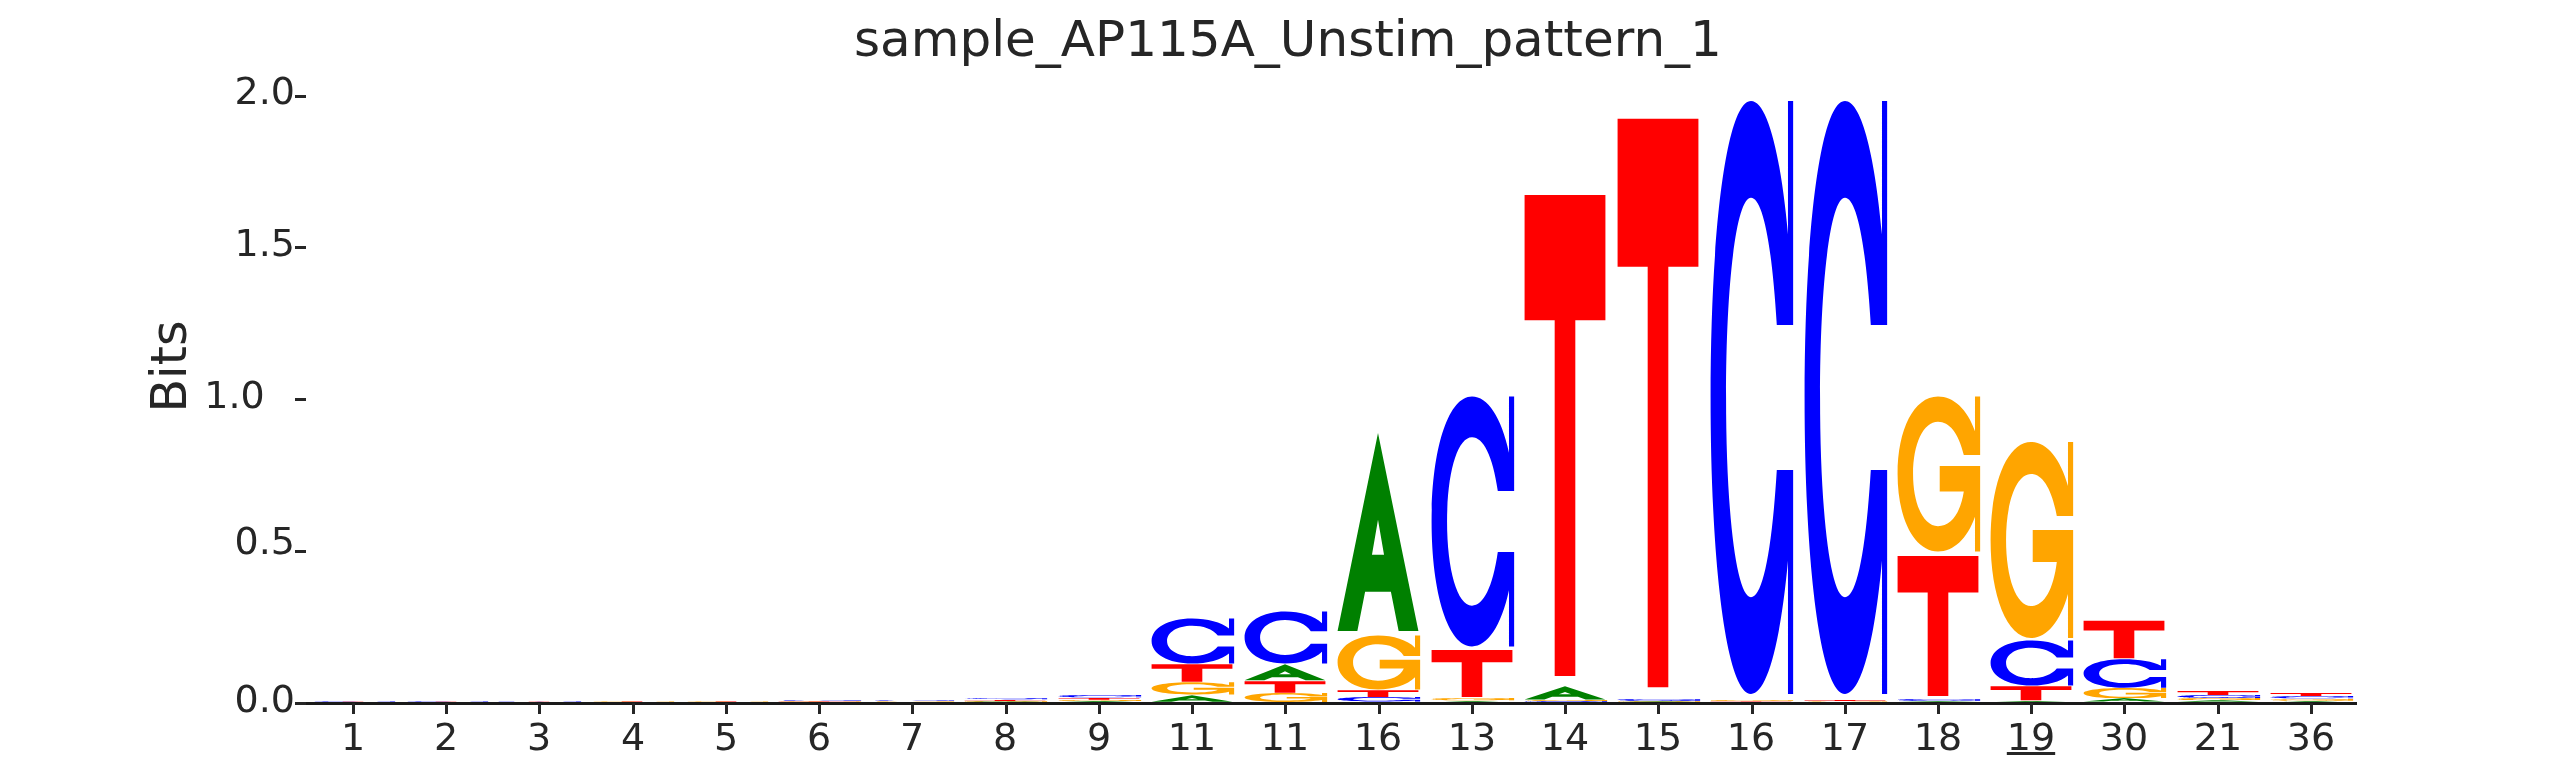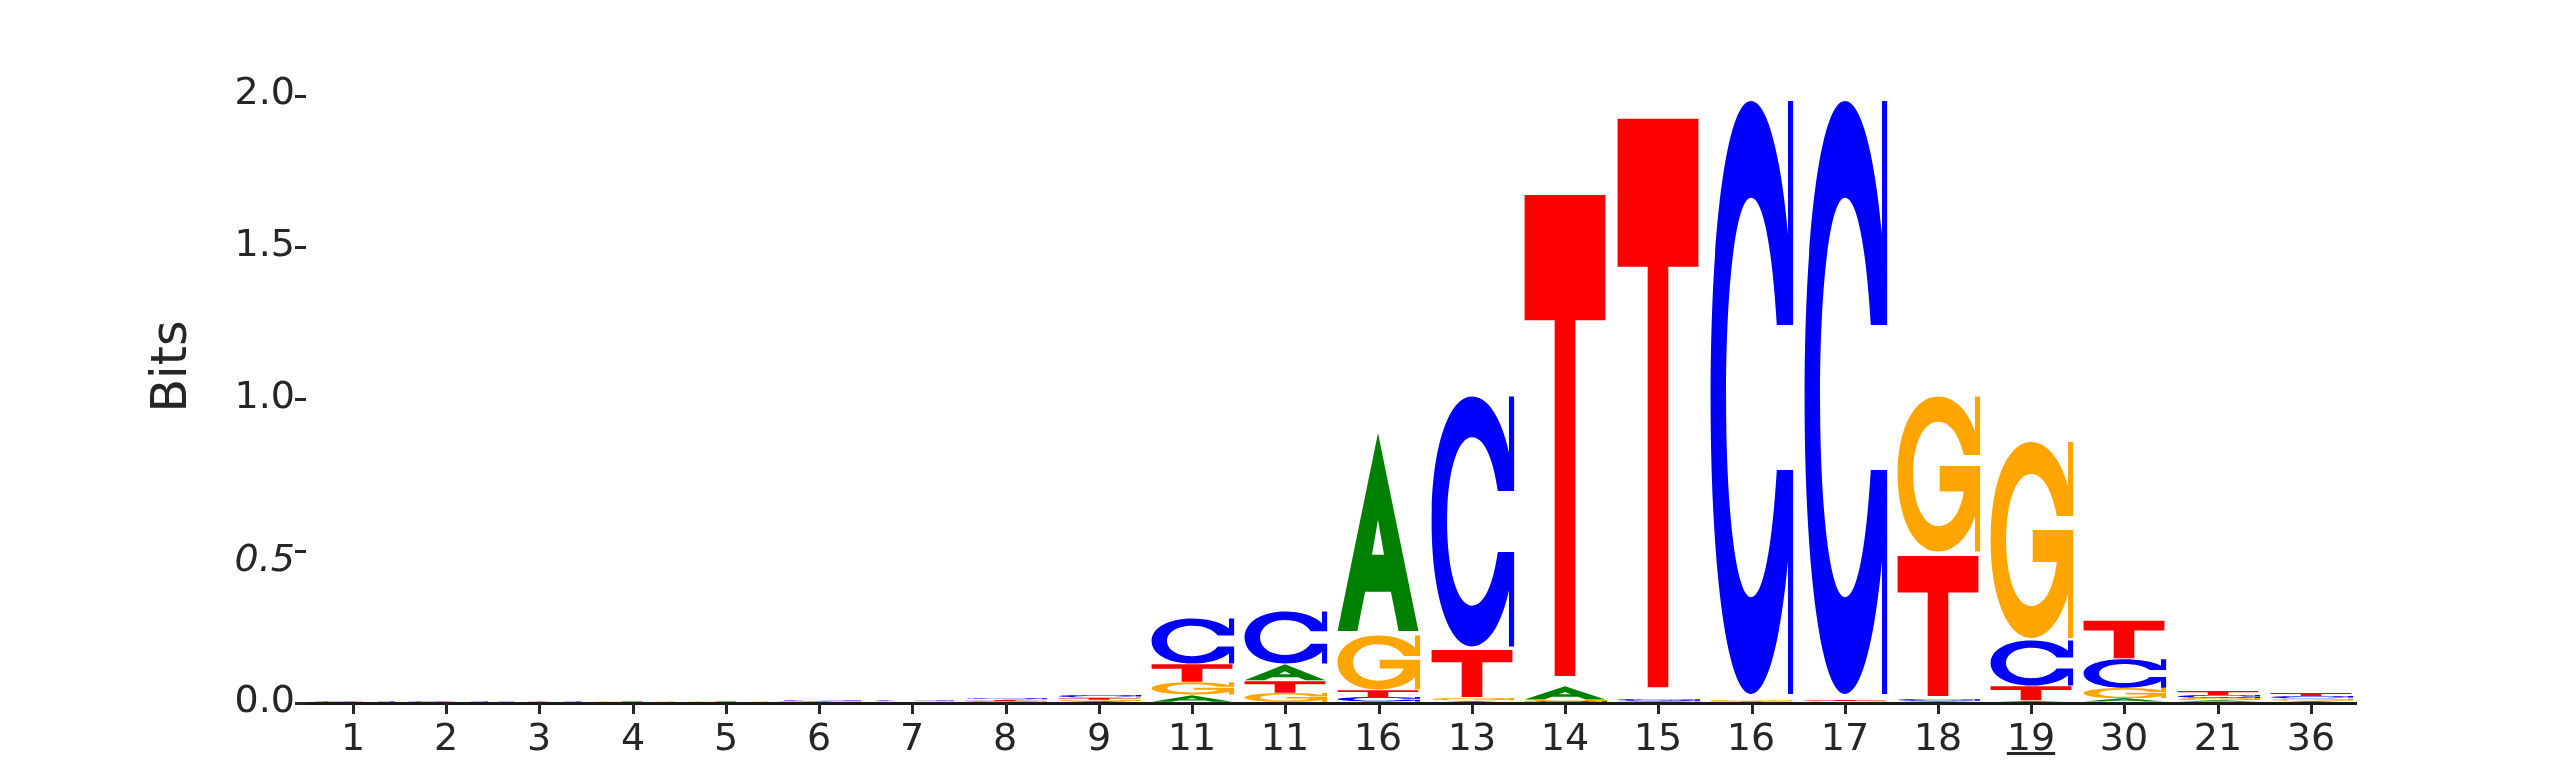--- a/index.html
+++ b/index.html
@@ -124,27 +124,28 @@
     width: 2.6px;
     height: 11.3px;
     background: #262626;
   }
 </style>
 </head>
 <body>
 
 <div id="root">
 
+  <div id="title">sample_AP115A_Unstim_pattern_1</div>
 
   <div id="ylabel">Bits</div>
 
   <div id="ytick-wrap">
       <div class="ytick-label" style="top: 677px;">0.0</div>
-      <div class="ytick-label" style="top: 536px; font-style: italic;">0.5</div>
-      <div class="ytick-label" style="top: 373px;">1.0</div>
+      <div class="ytick-label" style="top: 519px;">0.5</div>
+      <div class="ytick-label" style="top: 373px; text-align: center;">1.0</div>
       <div class="ytick-label" style="top: 221px;">1.5</div>
       <div class="ytick-label" style="top: 69px;">2.0</div>
     </div>
 
   <div id="plot">
       <div class="stack" style="left: 3.7px; width: 86px; height: 1.2px;">
         <div class="glyph" style="height: 0.4px; flex: 0 0 auto;">
           <svg viewBox="0 0 100 100" preserveAspectRatio="none">
             <g>
               <path d="M50 1 C22 1 3 22 3 50 C3 78 22 99 50 99 C68 99 84 91 93 77 L93 99 L99 99 L99 62 L80 62 C74 76 63 83 50 83 C33 83 21 69 21 50 C21 31 33 17 50 17 C63 17 74 24 80 38 L99 38 L99 1 L93 1 L93 23 C84 9 68 1 50 1 Z" fill="#0000FF"></path>

